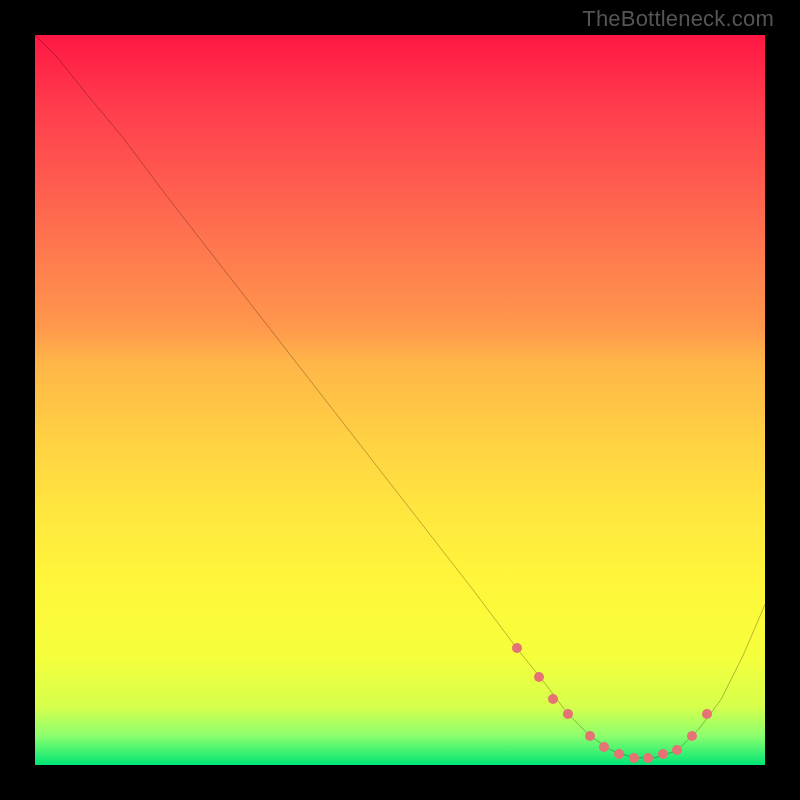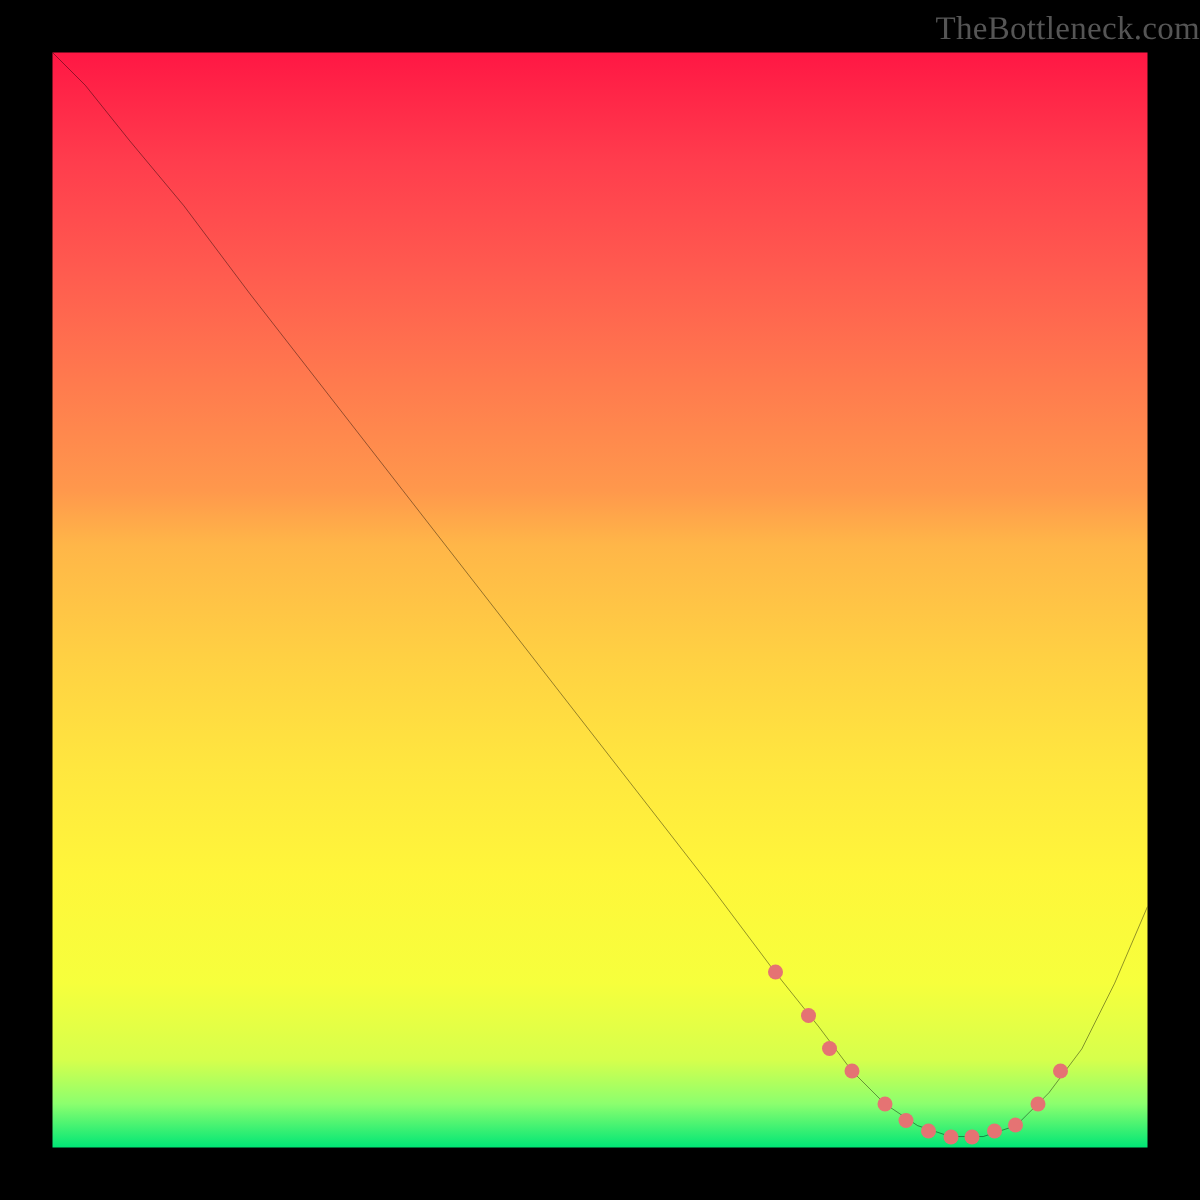--- a/index.html
+++ b/index.html
@@ -7,26 +7,25 @@
     width: 800px;
     height: 800px;
     background: #000;
     position: relative;
     font-family: Arial, sans-serif;
     overflow: hidden;
   }
   .attribution {
     position: absolute;
     top: 6px;
-    right: 0;
+    right: 26px;
     color: #555;
     font-size: 22px;
     z-index: 10;
     letter-spacing: 0.2px;
-    font-family: Liberation Serif, serif;
   }
   .plot-area {
     position: absolute;
     left: 35px;
     top: 35px;
     width: 730px;
     height: 730px;
     background: linear-gradient(to bottom,
       #ff1744 0%,
       #ff3d4d 10%,

